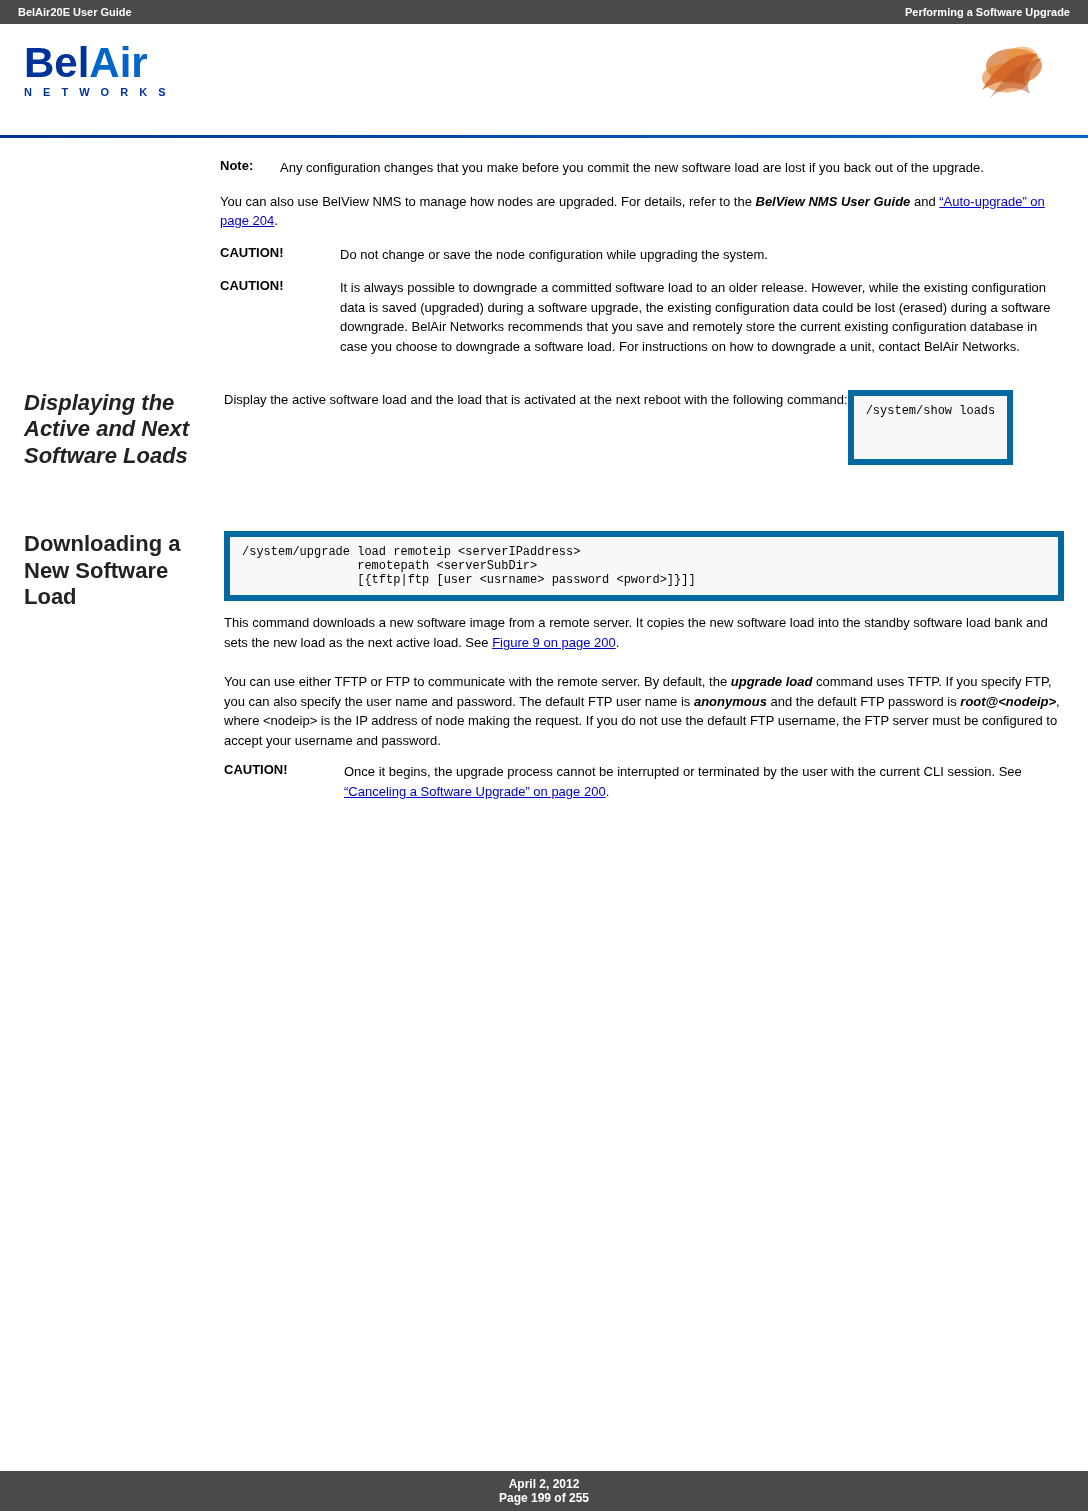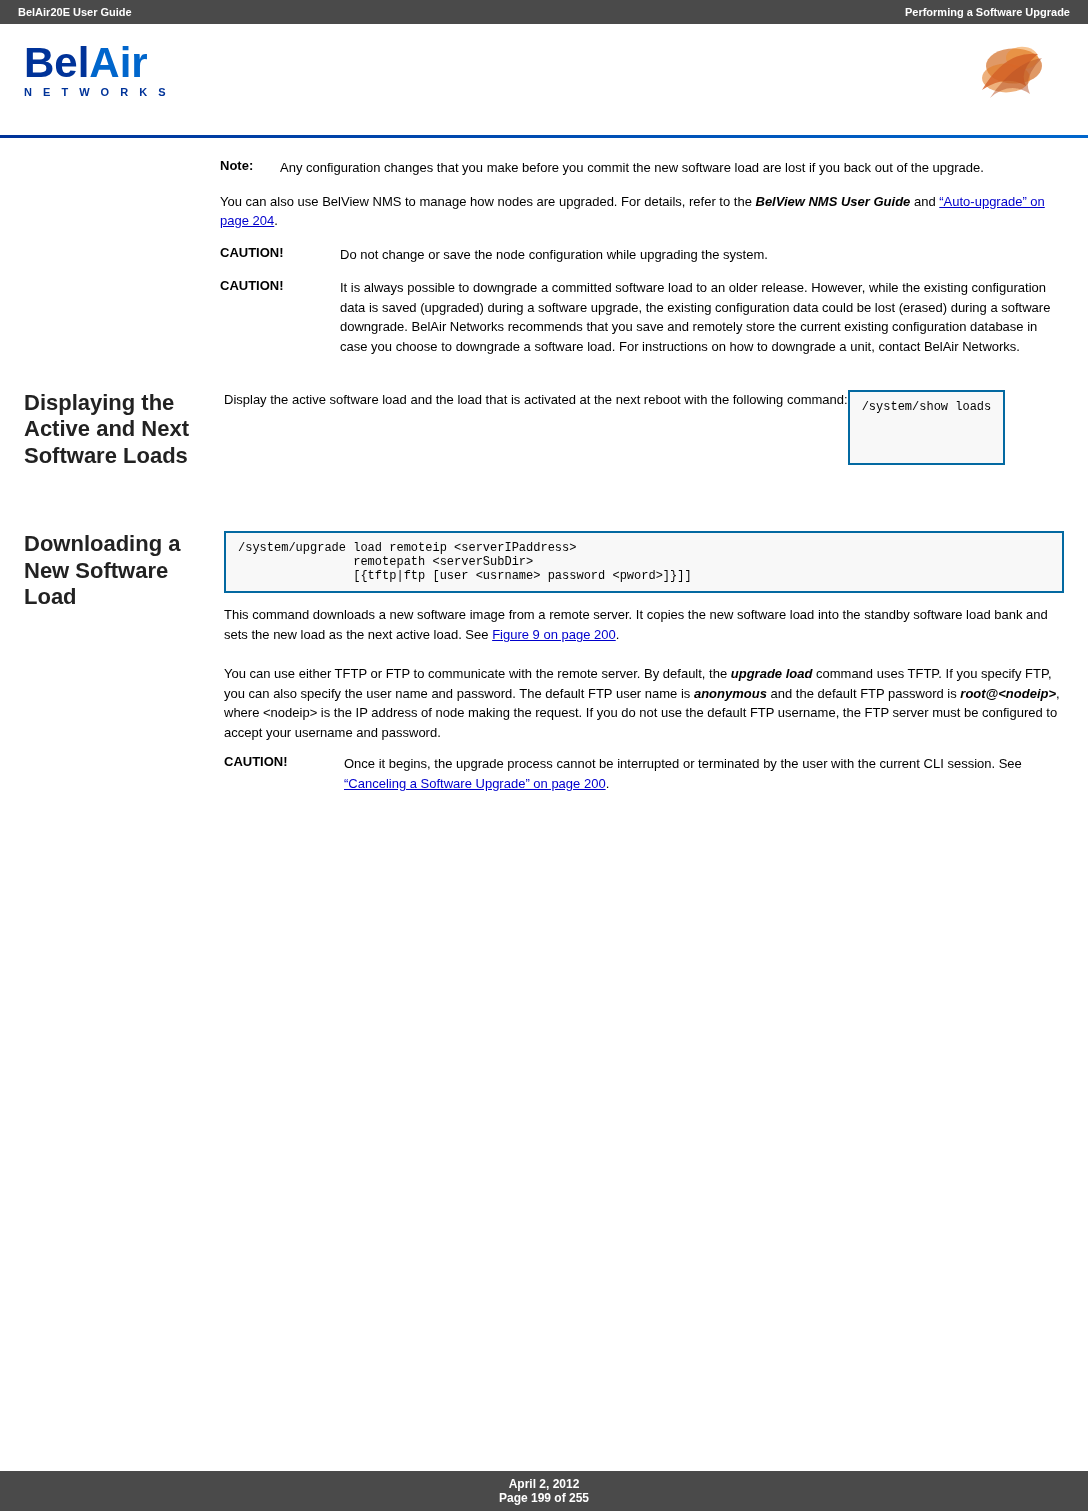--- a/index.html
+++ b/index.html
@@ -103,32 +103,33 @@
     }
 
     
     .code-block {
       font-family: 'Courier New', Courier, monospace;
       font-size: 12px;
       background: #f8f8f8;
       padding: 8px 12px;
       margin-bottom: 12px;
       white-space: pre;
-      border: 2px solid #0369a1;
+      border: 6px solid #0369a1;
     }
 
     
     .section-row {
       display: flex;
       margin-bottom: 30px;
     }
     .section-row .left-label {
       width: 200px;
       flex-shrink: 0;
       padding-right: 20px;
+      font-style: italic;
     }
     .section-row .right-content {
       flex: 1;
     }
 
     
     .footer-bar {
       position: absolute;
       bottom: 0;
       left: 0;

